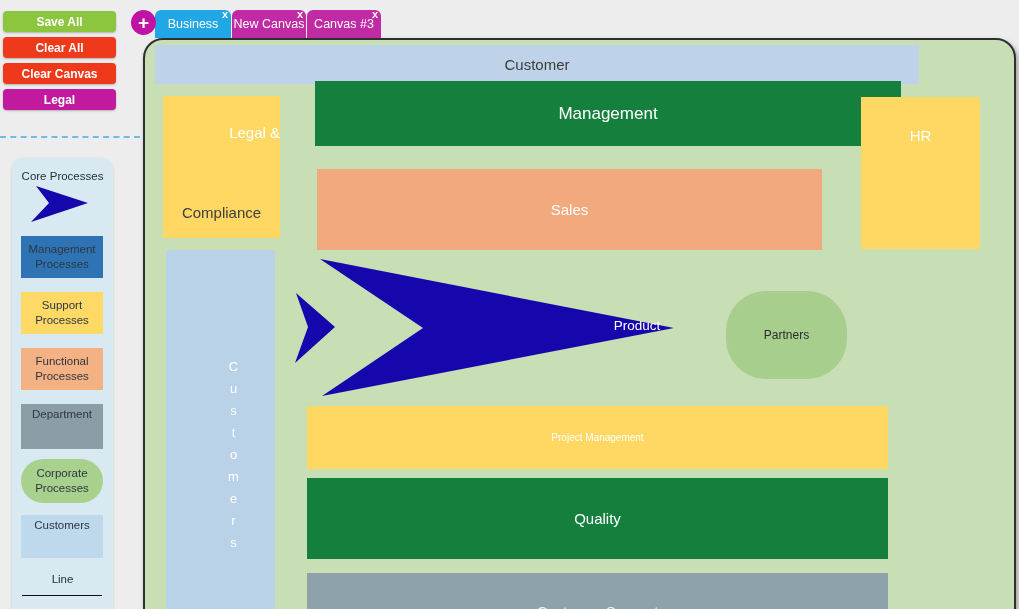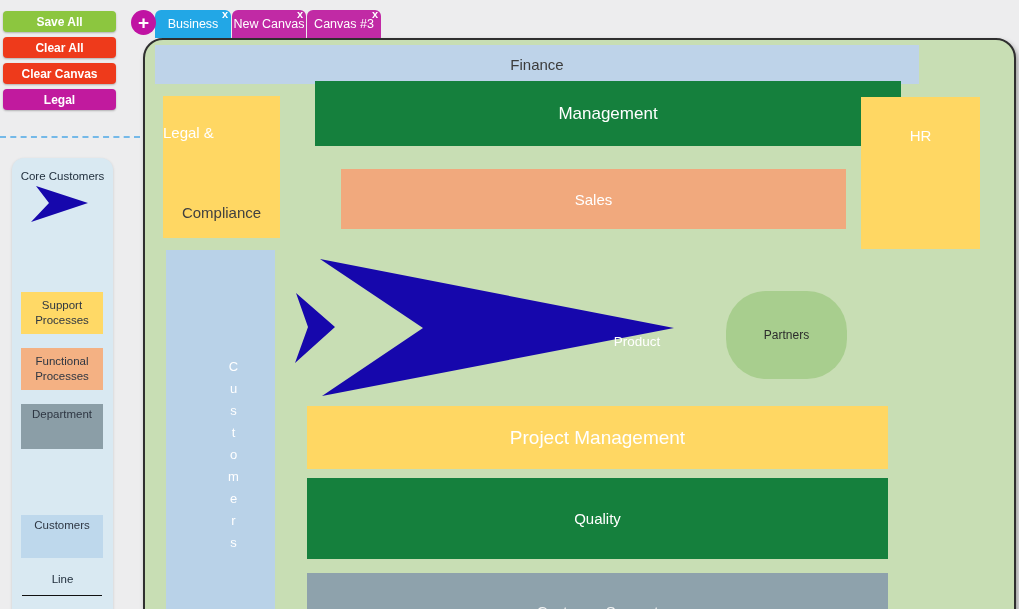--- a/index.html
+++ b/index.html
@@ -92,78 +92,80 @@
     box-shadow:2px 3px 5px rgba(0,0,0,.35);
   }
   .shape { position:absolute; display:flex; align-items:center; justify-content:center; cursor:grab; }
   .shape-label { color:#fff; }
 
   .sh-finance { left:10px; top:5px;  width:764px; height:39px; background:#bed3e9; }
   .sh-finance .shape-label { color:#3c3c3c; font-size:15px; }
 
   .sh-legal { left:18px; top:56px; width:117px; height:142px; background:#ffd763;
               flex-direction:column; justify-content:flex-start; }
-  .sh-legal .l1 { position:absolute; top:28px; width:100%; text-align:left; font-size:15px; color:#fff; }
+  .sh-legal .l1 { position:absolute; top:28px; width:100%; text-align:right; font-size:15px; color:#fff; }
   .sh-legal .l2 { position:absolute; top:108px; width:100%; text-align:center; font-size:15px; color:#404040; }
 
   .sh-management { left:170px; top:41px; width:586px; height:65px; background:#15803d; }
   .sh-management .shape-label { font-size:17px; }
 
-  .sh-sales { left:172px; top:129px; width:505px; height:60px; background:#f1a97d;margin-left:24px; }
+  .sh-sales { left:172px; top:129px; width:505px; height:81px; background:#f1a97d; }
   .sh-sales .shape-label { font-size:15px; }
 
   .sh-hr { left:716px; top:57px; width:119px; height:152px; background:#ffd763;
            align-items:flex-start; }
   .sh-hr .shape-label { margin-top:30px; font-size:15px; }
 
   .sh-customers { left:21px; top:210px; width:109px; height:415px; background:#b9d2e8; }
   .sh-customers .shape-label {
     writing-mode:vertical-rl; text-orientation:upright;
     font-size:13px; letter-spacing:7px; margin-left:26px;
   }
 
   .sh-product-svg { position:absolute; left:142px; top:212px; width:395px; height:150px; cursor:grab; }
   .sh-product-label {
     position:absolute; left:462px; top:278px; width:60px;
-    text-align:center; color:#fff; font-size:13.5px; pointer-events:none;margin-top:16px;
+    text-align:center; color:#fff; font-size:13.5px; pointer-events:none;
   }
 
   .sh-partners { left:581px; top:251px; width:121px; height:88px; background:#a8ce8e;
                  border-radius:40px; }
   .sh-partners .shape-label { color:#2c2c2c; font-size:12px; }
 
   .sh-pm      { left:162px; top:366px; width:581px; height:63px; background:#ffd763; }
-  .sh-pm .shape-label { font-size:19px; }
+  .sh-pm .shape-label { font-size:10px; }
   .sh-quality { left:162px; top:438px; width:581px; height:81px; background:#15803d; }
   .sh-quality .shape-label { font-size:15px; }
   .sh-support { left:162px; top:533px; width:581px; height:76px; background:#8ea2ac; }
   .sh-support .shape-label { font-size:15px; color:#f2f2f2; }
 </style>
 </head>
 <body>
 
 <div class="app">
 
   <button class="tool-btn btn-save">Save All</button>
   <button class="tool-btn btn-clearall">Clear All</button>
   <button class="tool-btn btn-clearcanvas">Clear Canvas</button>
   <button class="tool-btn btn-undo">Legal</button>
 
   <div class="dashed-divider"></div>
 
   <div class="palette">
-    <div class="palette-title">Core Customers</div>
+    <div class="palette-title">Core Processes</div>
     <div class="palette-arrow">
       <svg width="66" height="44" viewBox="0 0 66 44">
         <polygon points="6,2 58,19 1,38 19,19" fill="#1607ac"></polygon>
       </svg>
     </div>
+    <div class="pal-item pal-mgmt">Management Processes</div>
     <div class="pal-item pal-supp">Support Processes</div>
     <div class="pal-item pal-func">Functional Processes</div>
     <div class="pal-item pal-dept">Department</div>
+    <div class="pal-item pal-corp">Corporate Processes</div>
     <div class="pal-item pal-cust">Customers</div>
     <div class="pal-line-label">Line</div>
     <div class="pal-line"></div>
   </div>
 
   <button class="add-tab-btn">+</button>
   <div class="tab tab-business">
     <span>Business</span>
     <span class="tab-close">x</span>
   </div>
@@ -172,21 +174,21 @@
     <span class="tab-close">x</span>
   </div>
   <div class="tab tab-three">
     <span>Canvas #3</span>
     <span class="tab-close">x</span>
   </div>
 
   <div class="canvas">
 
     <div class="shape sh-finance">
-      <span class="shape-label">Finance</span>
+      <span class="shape-label">Customer</span>
     </div>
 
     <div class="shape sh-legal">
       <span class="l1">Legal &amp;</span>
       <span class="l2">Compliance</span>
     </div>
 
     <div class="shape sh-management">
       <span class="shape-label">Management</span>
     </div>

